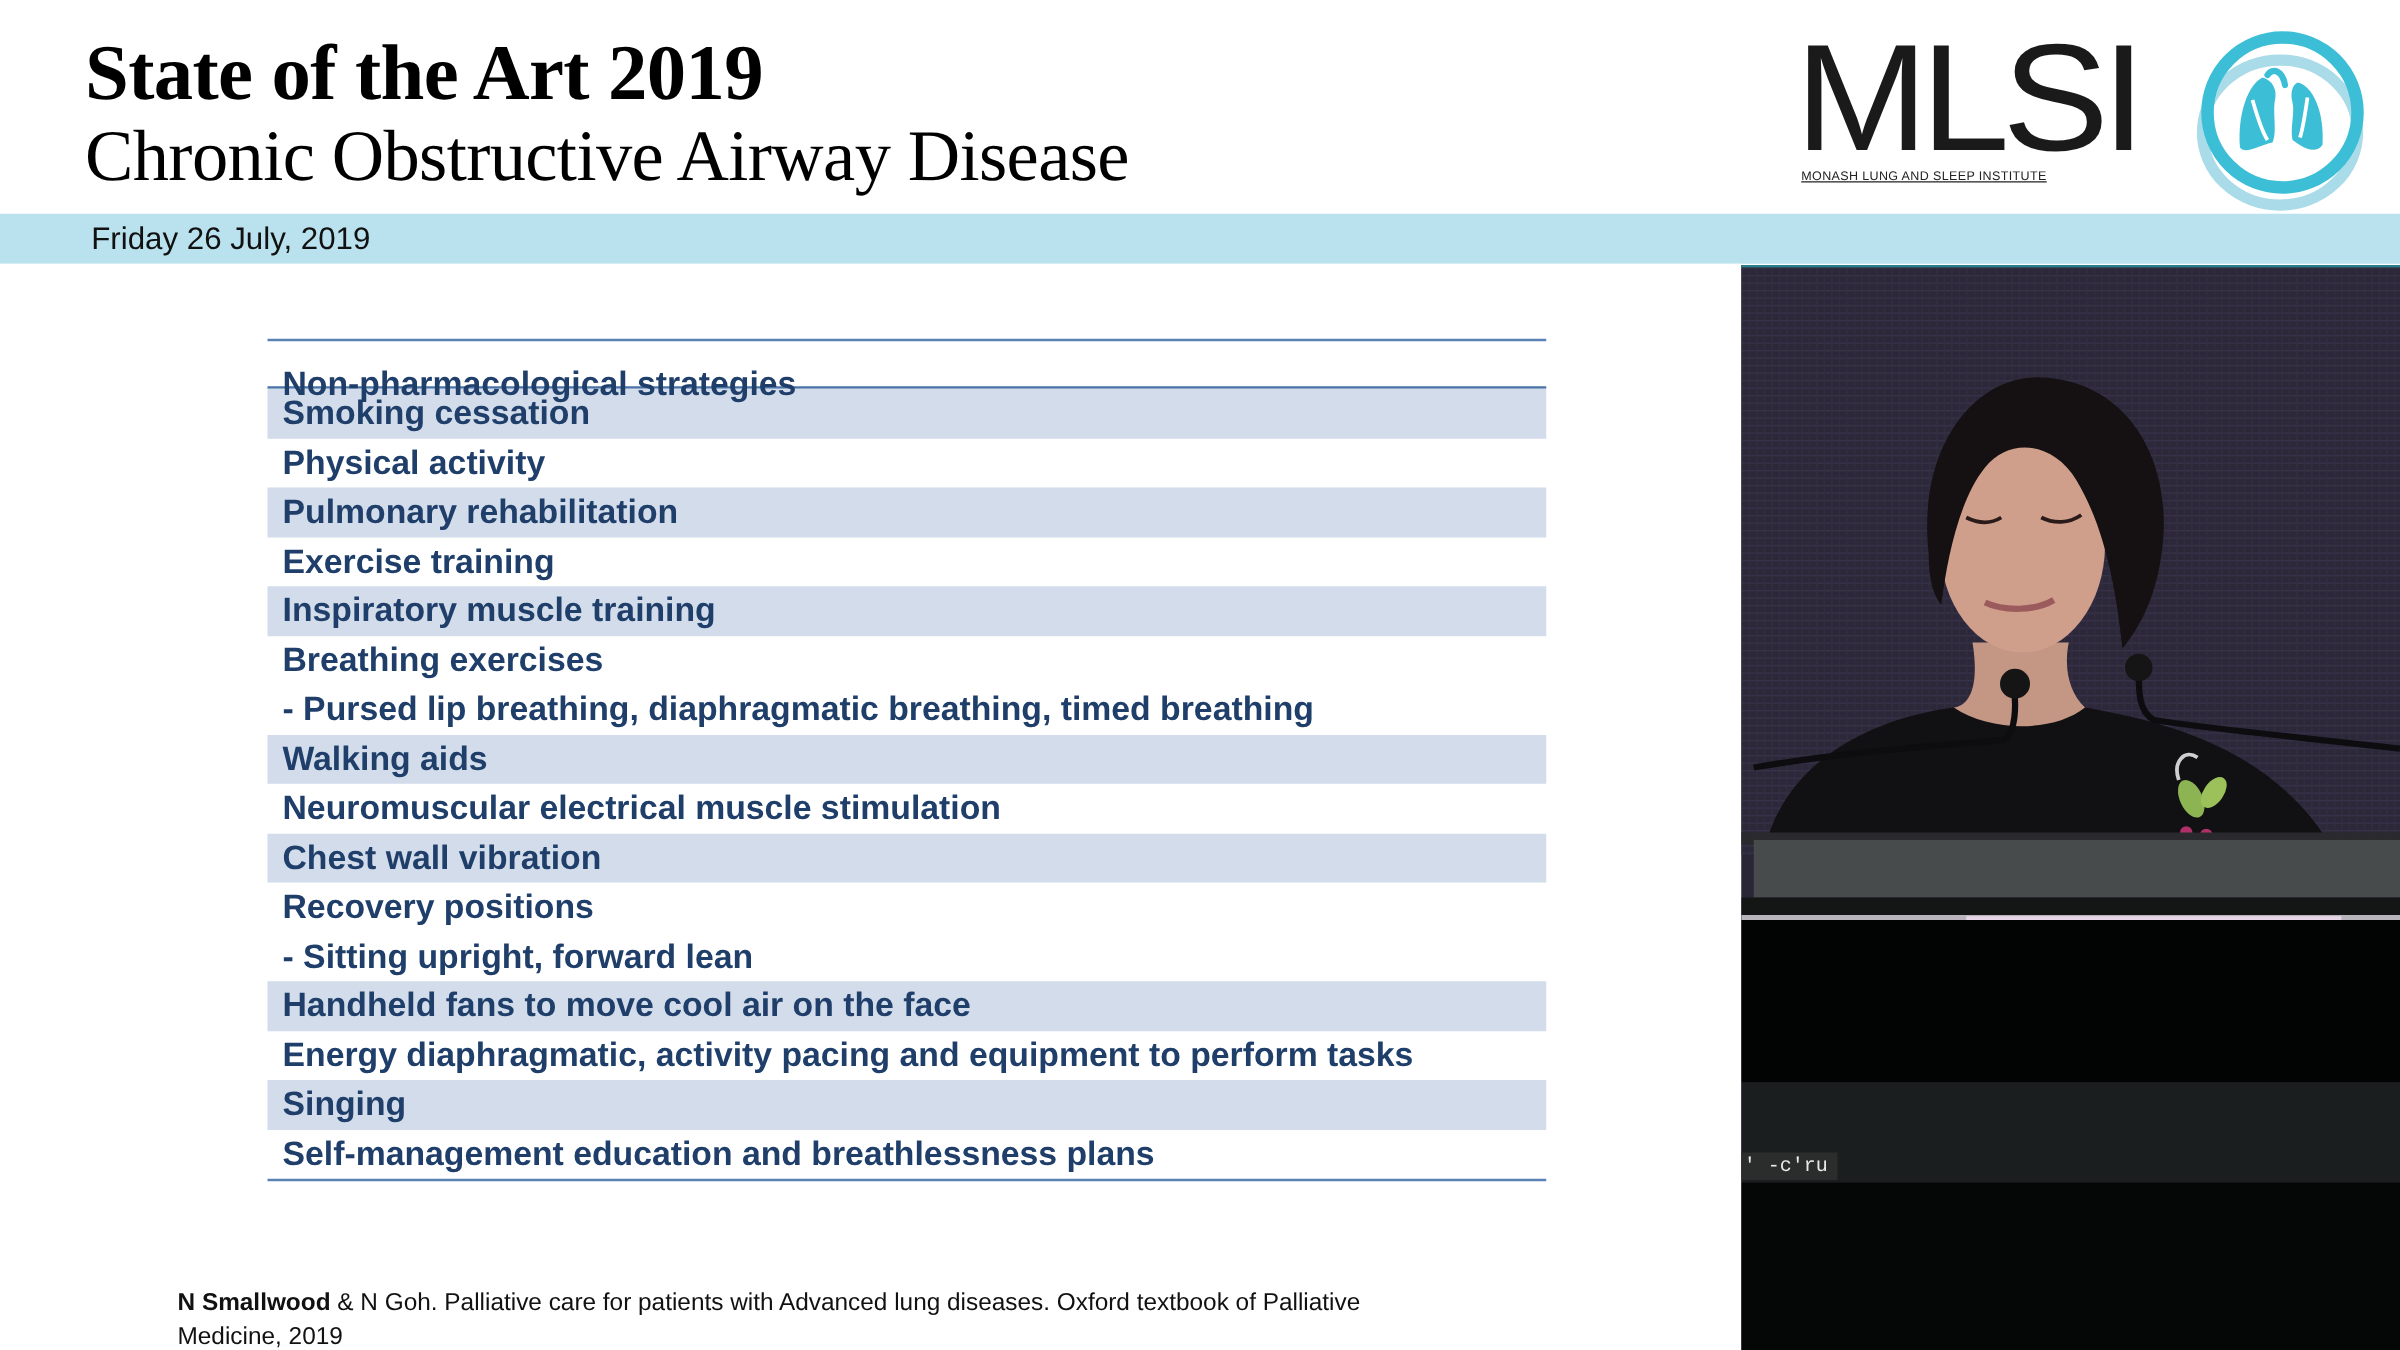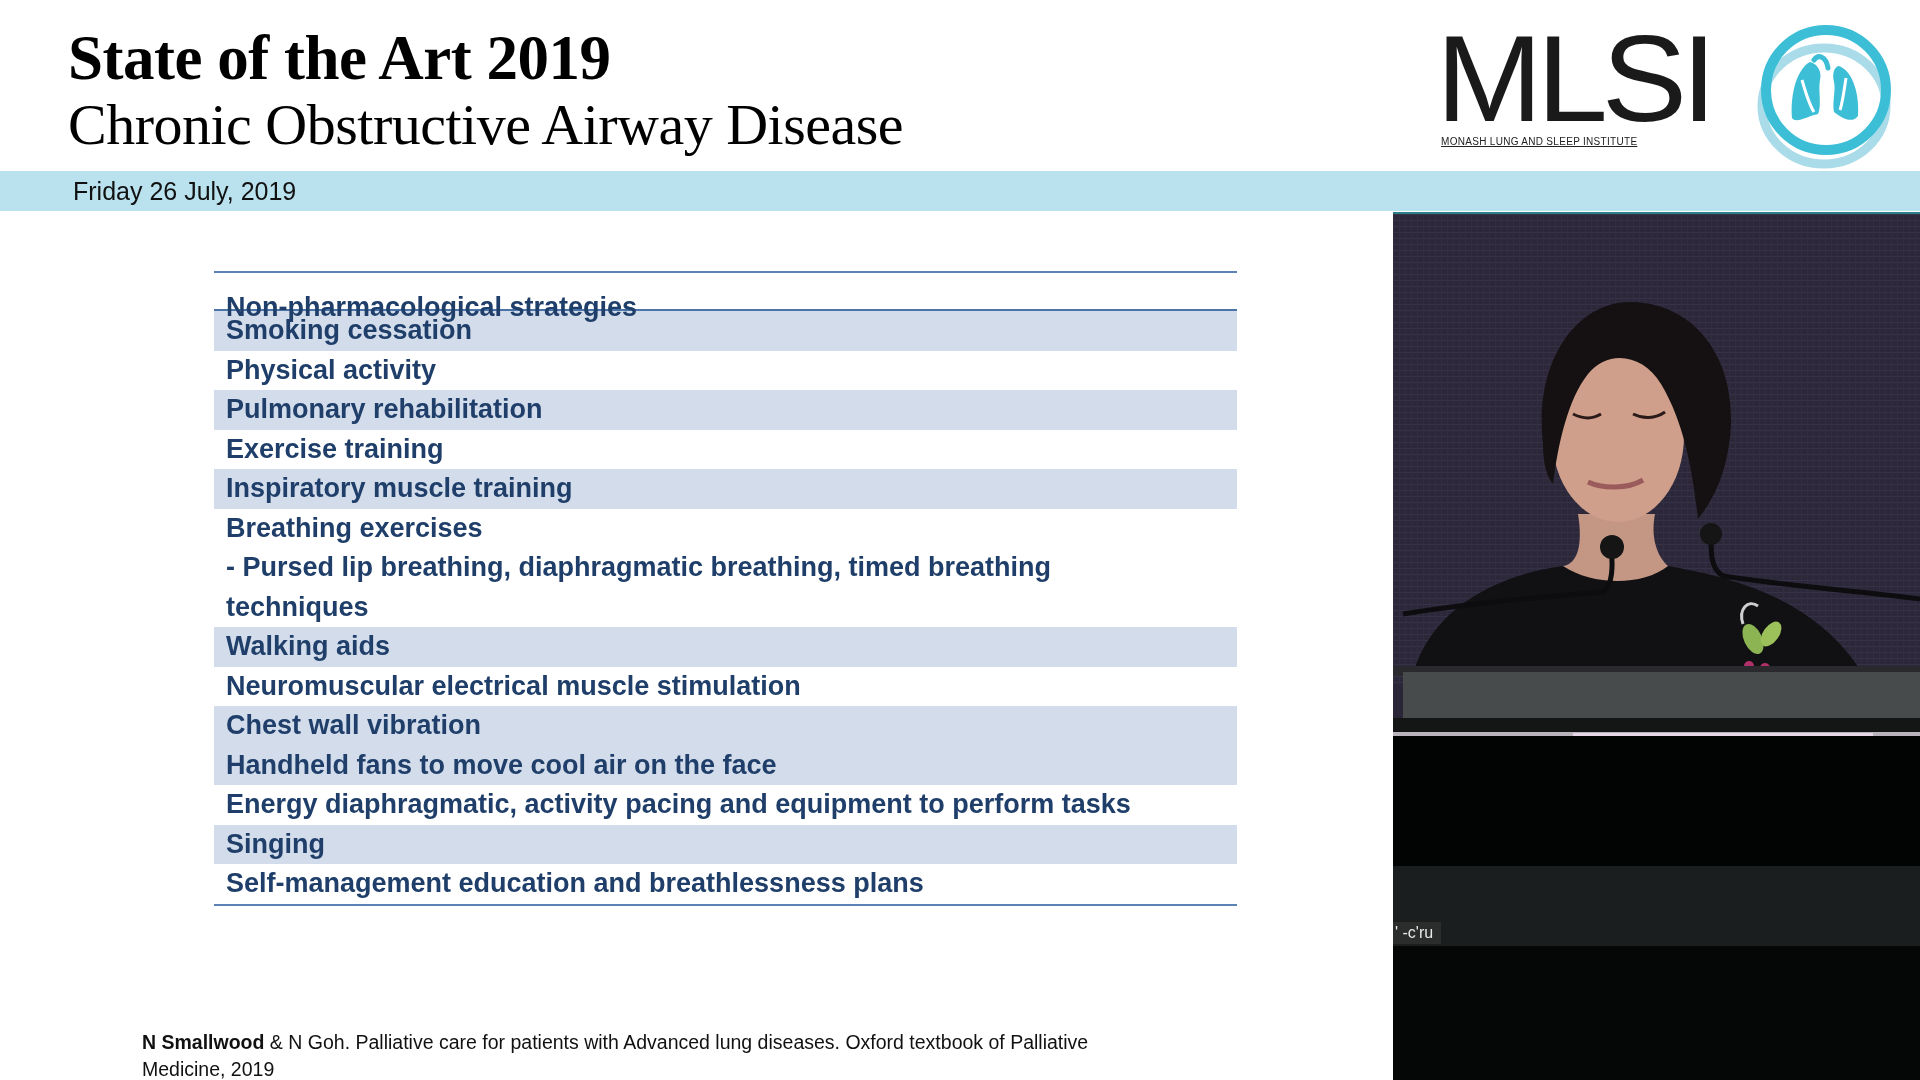--- a/index.html
+++ b/index.html
@@ -14,21 +14,21 @@
   .date-text { position:absolute; left:73px; top:6px; font-size:25px; color:#111; font-family:"Liberation Sans Narrow","Liberation Sans", sans-serif; }
   .slide { position:absolute; left:0; top:211px; width:1393px; height:869px; background:#ffffff; }
   .table { position:absolute; left:214px; top:271px; width:1023px; }
   .t-header { height:40px; border-top:2px solid #5a82b4; border-bottom:2px solid #4a74a8; box-sizing:border-box; }
   .row { box-sizing:border-box; padding-left:12px; color:#1f3f6a; font-weight:bold; font-size:27px; line-height:39.5px; white-space:nowrap; }
   .row.shade { background:#d2dcea; }
   .t-header .row { line-height:37px;margin-top:16px; }
   .t-bottom { border-top:2px solid #5a82b4; }
   .citation { position:absolute; left:142px; top:1029px; font-size:19.5px; line-height:27px; color:#111; width:1100px; }
   .citation b { font-weight:bold; }
-  .video { position:absolute; left:1393px; top:212px; width:527px; height:868px; background:#2a2638; overflow:hidden; border-top:2px solid #2b7e8a; box-sizing:border-box; }
+  .video { position:absolute; left:1393px; top:212px; width:527px; height:868px; background:#2a2638; overflow:hidden; border-top:2px solid #2b7e8a; box-sizing:border-box;font-family:Liberation Mono, monospace; }
   .caption { position:absolute; left:0; top:708px; background:#2b2d2d; color:#e9e9e9; font-size:16px; padding:2px 8px 2px 2px; }
 </style>
 </head>
 <body>
 
 <div class="header">
   <div class="title">State of the Art 2019</div>
   <div class="subtitle">Chronic Obstructive Airway Disease</div>
   <div class="mlsi">MLSI</div>
   <div class="mlsi-sub">MONASH LUNG AND SLEEP INSTITUTE</div>
@@ -65,30 +65,33 @@
       </div>
       <div>
         <div class="row">Exercise training</div>
       </div>
       <div class="shade-group">
         <div class="row shade">Inspiratory muscle training</div>
       </div>
       <div>
         <div class="row">Breathing exercises</div>
         <div class="row">- Pursed lip breathing, diaphragmatic breathing, timed breathing</div>
-        <div class="row">techniques</div>
       </div>
       <div class="shade-group">
         <div class="row shade">Walking aids</div>
       </div>
       <div>
         <div class="row">Neuromuscular electrical muscle stimulation</div>
       </div>
       <div class="shade-group">
         <div class="row shade">Chest wall vibration</div>
+      </div>
+      <div>
+        <div class="row">Recovery positions</div>
+        <div class="row">- Sitting upright, forward lean</div>
       </div>
       <div class="shade-group">
         <div class="row shade">Handheld fans to move cool air on the face</div>
       </div>
       <div>
         <div class="row">Energy diaphragmatic, activity pacing and equipment to perform tasks</div>
       </div>
       <div class="shade-group">
         <div class="row shade">Singing</div>
       </div>

